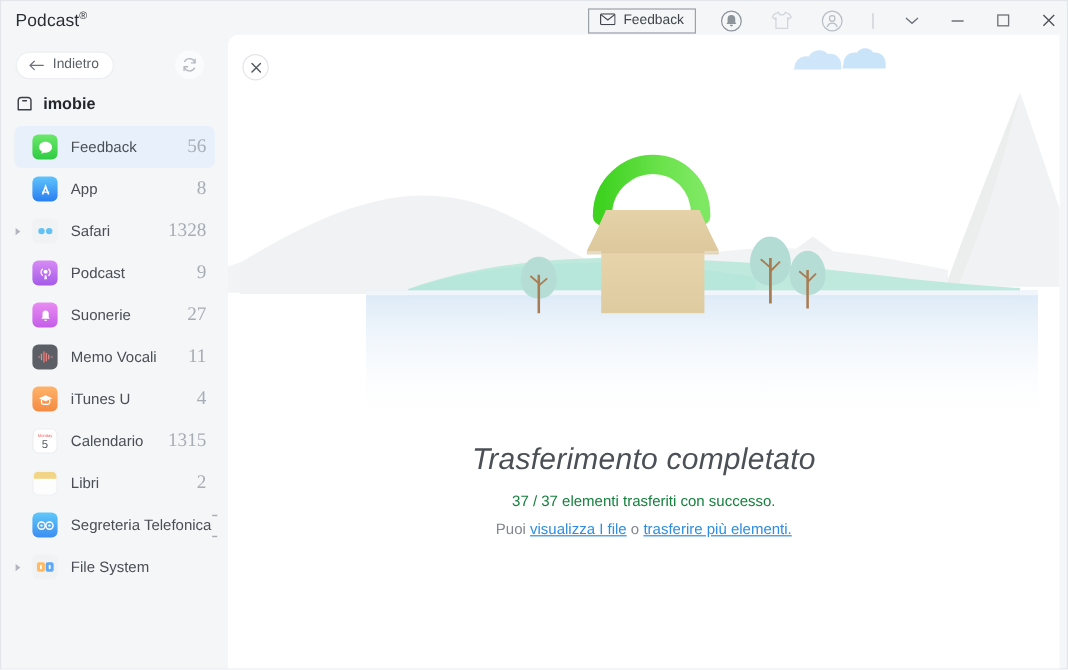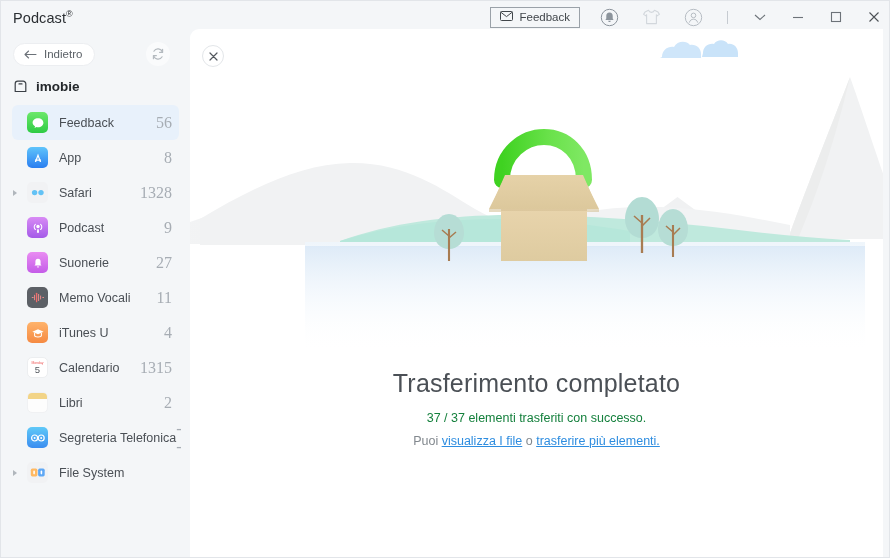--- a/index.html
+++ b/index.html
@@ -143,20 +143,21 @@
     position: absolute; top: 0; left: 0;
     width: 693px; height: 320px;
   }
   .msg-block {
     position: absolute; top: 340px; left: 0; width: 693px;
     text-align: center;
   }
   .msg-title {
     font-size: 25px; color: #4b5056; font-weight: normal;
     letter-spacing: .2px;
+    font-style: italic;
   }
   .msg-sub {
     margin-top: 13px; font-size: 12.5px; color: #15803d;
   }
   .msg-links {
     margin-top: 9px; font-size: 12.5px; color: #82888e;
   }
   .msg-links a {
     color: #2e8de0; text-decoration: underline; cursor: pointer;
   }

